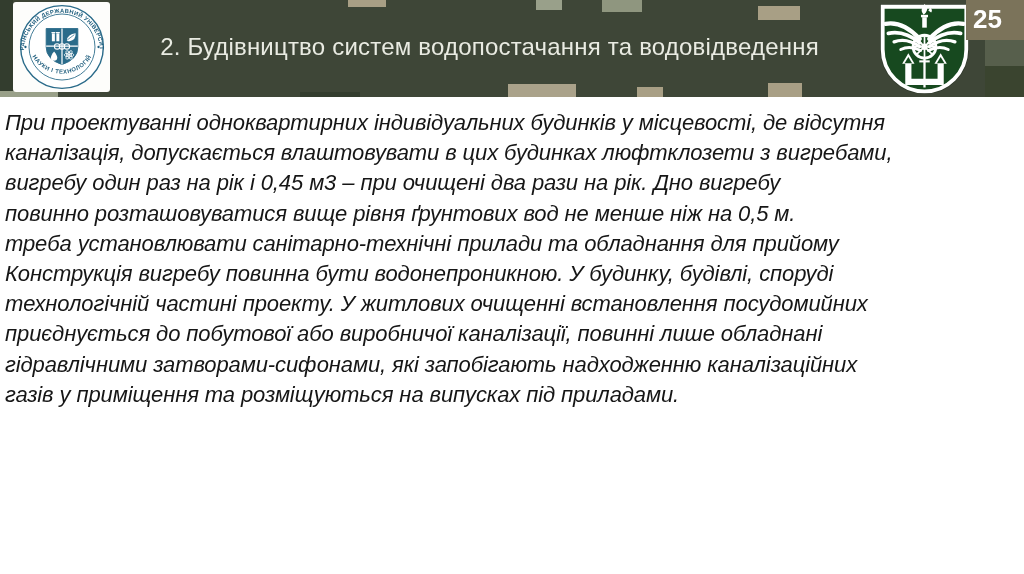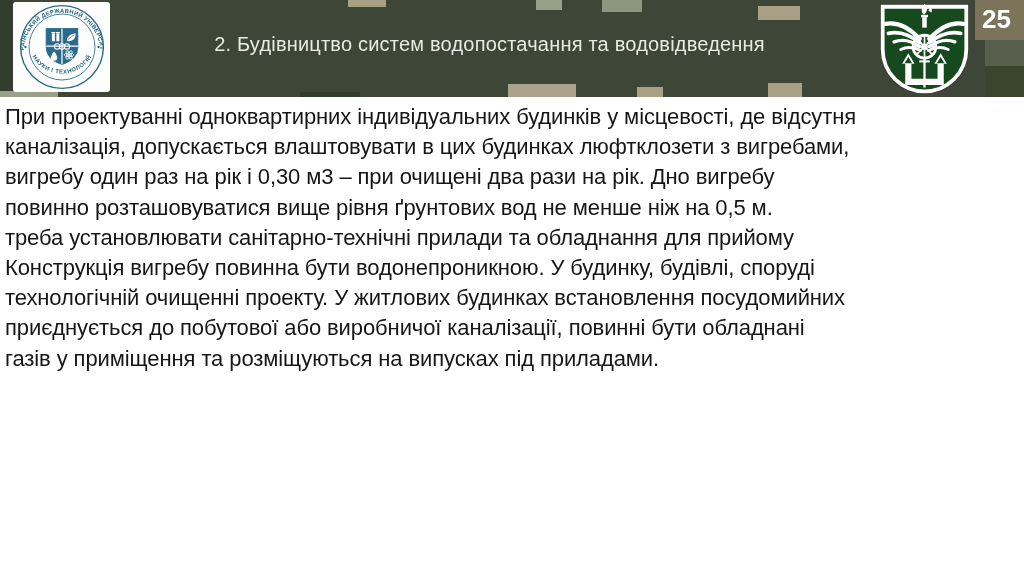--- a/index.html
+++ b/index.html
@@ -10,30 +10,30 @@
   
   .header{position:absolute;left:0;top:0;width:1024px;height:97px;
           background:#3e4637;box-shadow:0 1px 2px rgba(0,0,0,.35);}
   .patch{position:absolute;}
 
   .logo-box{position:absolute;left:13px;top:2px;width:97px;height:90px;
             background:#fdfdfb;border-radius:3px;display:flex;align-items:center;justify-content:center;}
   .logo-box svg{width:90px;height:88px;}
 
   .slide-title{position:absolute;left:120px;right:165px;top:33px;
-               text-align:center;font-size:20px;color:#e9ebe2;letter-spacing:.2px;}
+               text-align:center;font-size:24px;color:#e9ebe2;letter-spacing:.2px;}
 
   .emblem{position:absolute;left:876px;top:2px;width:97px;height:95px;}
 
-  .page-patch{position:absolute;right:0;top:0;width:49px;height:40px;background:#7b735a;}
+  .page-patch{position:absolute;right:0;top:0;width:58px;height:40px;background:#7b735a;}
   .page-number{position:absolute;left:7px;top:4px;font-size:26px;font-weight:bold;color:#fff;}
 
   
   .body-text{position:absolute;left:0;top:97px;right:0;bottom:0;background:#fff;
-             padding:5px 0 0 5px;overflow:hidden;}
+             padding:11px 0 0 5px;overflow:hidden;font-style:italic;}
   .tline{white-space:pre;font-size:22px;line-height:30.2px;color:#161616;letter-spacing:-0.1px;}
 </style>
 </head>
 <body>
 
 <div class="slide">
 
   <div class="header">
 
     <div class="patch" style="left:0;top:0;width:13px;height:92px;background:#333d2e"></div>
@@ -145,22 +145,23 @@
     </svg>
 
     <div class="page-patch">
       <span class="page-number">25</span>
     </div>
   </div>
 
   <div class="body-text">
     <div class="tline">При проектуванні одноквартирних індивідуальних будинків у місцевості, де відсутня</div>
     <div class="tline">каналізація, допускається влаштовувати в цих будинках люфтклозети з вигребами,</div>
-    <div class="tline">вигребу один раз на рік і 0,30 м3 – при очищені два рази на рік. Дно вигребу</div>
+    <div class="tline">вигребу один раз на рік і 0,45 м3 – при очищені два рази на рік. Дно вигребу</div>
     <div class="tline">повинно розташовуватися вище рівня ґрунтових вод не менше ніж на 0,5 м.</div>
     <div class="tline">треба установлювати санітарно-технічні прилади та обладнання для прийому</div>
     <div class="tline">Конструкція вигребу повинна бути водонепроникною. У будинку, будівлі, споруді</div>
-    <div class="tline">технологічній очищенні проекту. У житлових будинках встановлення посудомийних</div>
-    <div class="tline">приєднується до побутової або виробничої каналізації, повинні бути обладнані</div>
+    <div class="tline">технологічній частині проекту. У житлових очищенні встановлення посудомийних</div>
+    <div class="tline">приєднується до побутової або виробничої каналізації, повинні лише обладнані</div>
+    <div class="tline">гідравлічними затворами-сифонами, які запобігають надходженню каналізаційних</div>
     <div class="tline">газів у приміщення та розміщуються на випусках під приладами.</div>
   </div>
 
 </div>
 
 </body></html>

